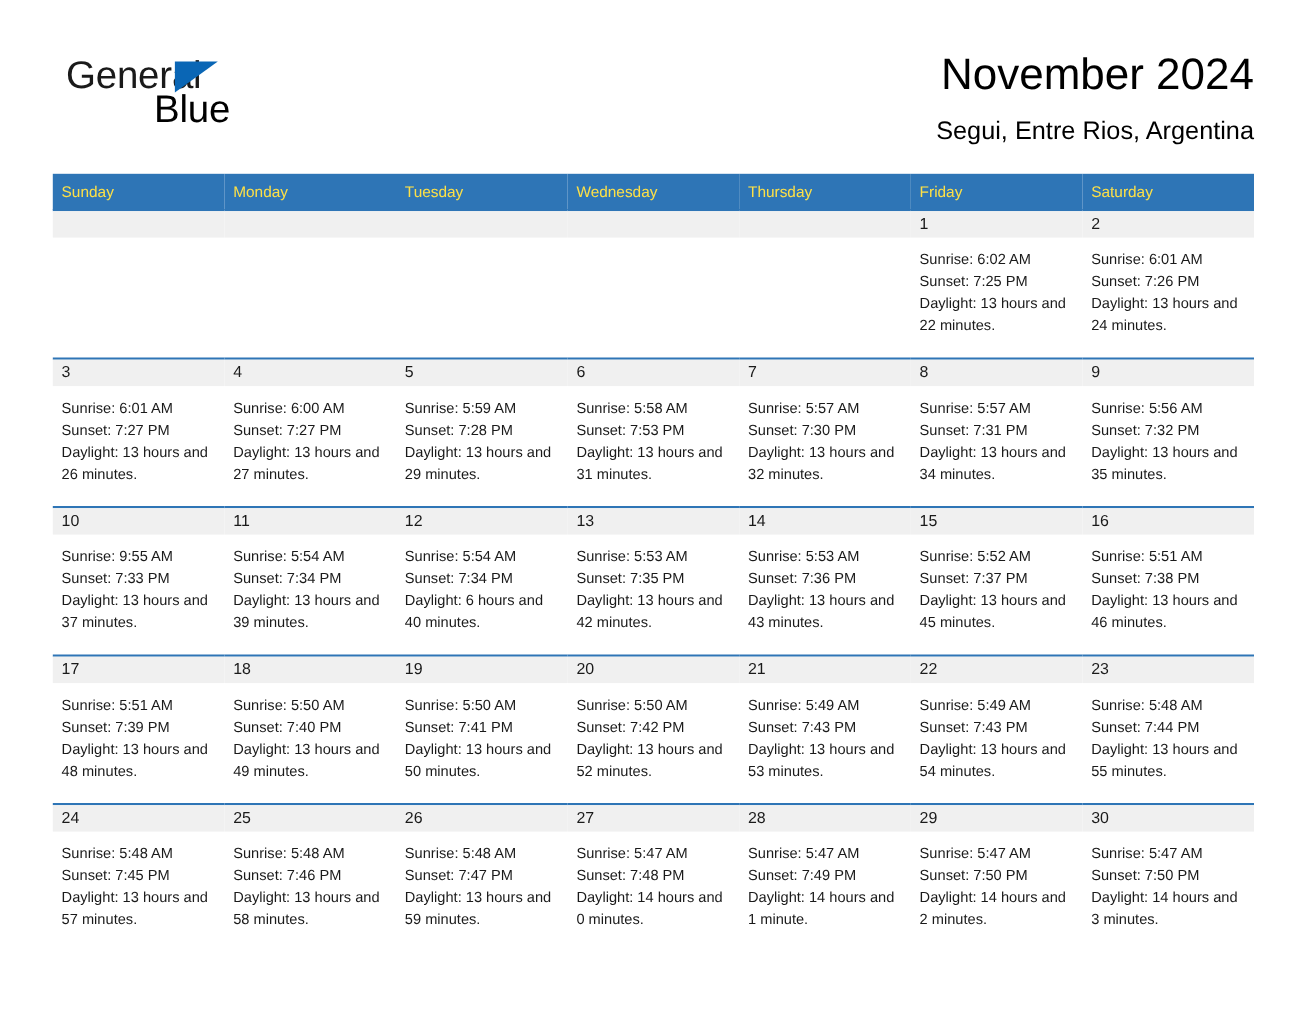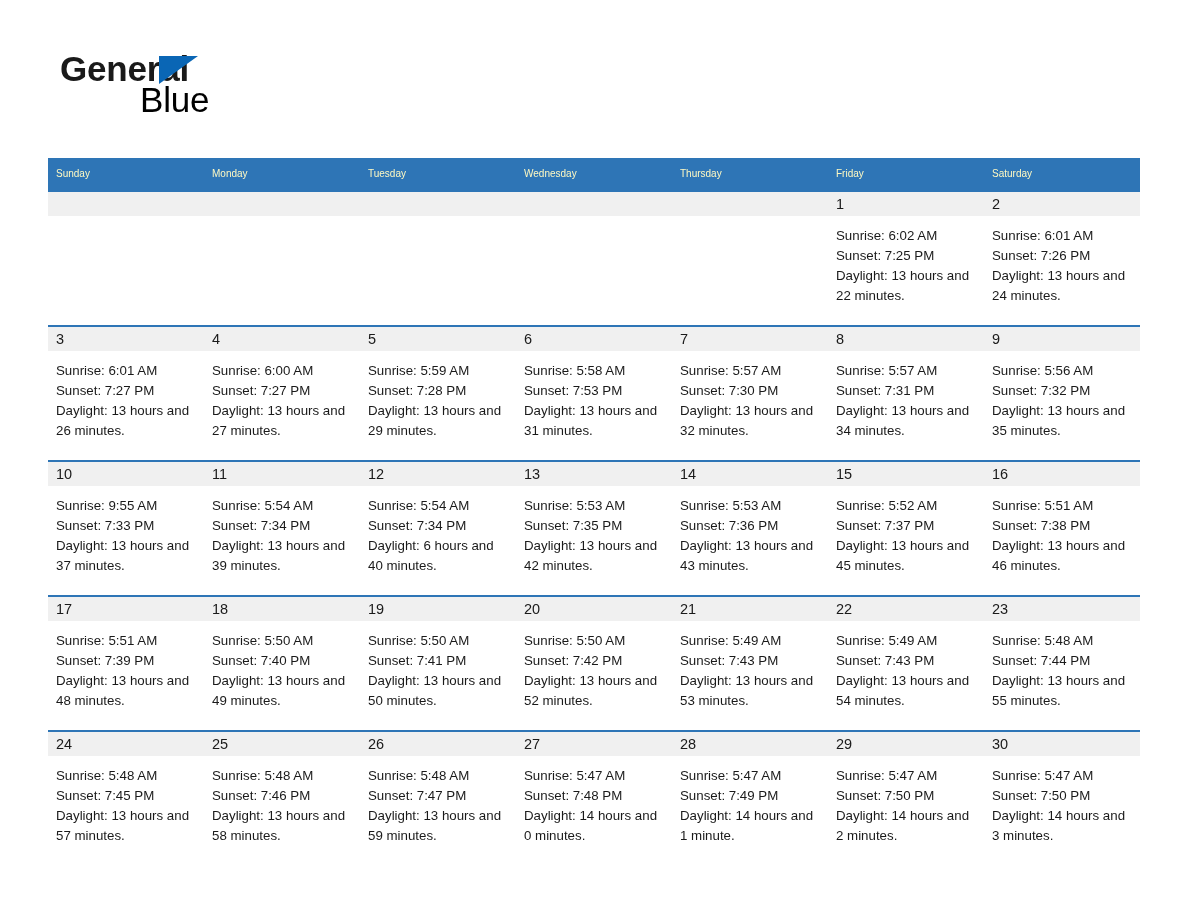--- a/index.html
+++ b/index.html
@@ -37,21 +37,21 @@
     width: 300px;
     height: 72px;
   }
   .brand-line1 {
     position: relative;
     display: block;
     font-size: 35px;
     line-height: 38px;
     letter-spacing: -0.2px;
     color: #1a1a1a;
-    font-weight: 700;
+    font-weight: 400;
     white-space: nowrap;
   }
   .brand-tri {
     position: absolute;
     left: 99px;
     top: 6px;
     width: 0;
     height: 0;
     border-top: 28px solid #0a66b5;
     border-right: 39px solid transparent;
@@ -93,22 +93,22 @@
   .calendar {
     position: absolute;
     left: 48px;
     top: 158px;
     width: 1092px;
     border-collapse: collapse;
     table-layout: fixed;
   }
   .calendar th {
     background: #2e75b6;
-    color: #fef9c3;
-    font-size: 10px;
+    color: #fde047;
+    font-size: 14px;
     font-weight: 400;
     text-align: left;
     padding: 6px 0 7px 8px;
     height: 19px;
     vertical-align: middle;
   }
   .calendar td {
     width: 156px;
     vertical-align: top;
     padding: 0;
@@ -148,20 +148,24 @@
 <div class="page">
 
   <div class="header">
 
     <div class="brand">
       <span class="brand-line1">General</span>
       <span class="brand-tri"></span>
       <span class="brand-line2">Blue</span>
     </div>
 
+    <div class="title-block">
+      <div class="month-title">November 2024</div>
+      <div class="location">Segui, Entre Rios, Argentina</div>
+    </div>
 
   </div>
 
   <table class="calendar">
     <thead>
       <tr>
         <th>Sunday</th>
         <th>Monday</th>
         <th>Tuesday</th>
         <th>Wednesday</th>

